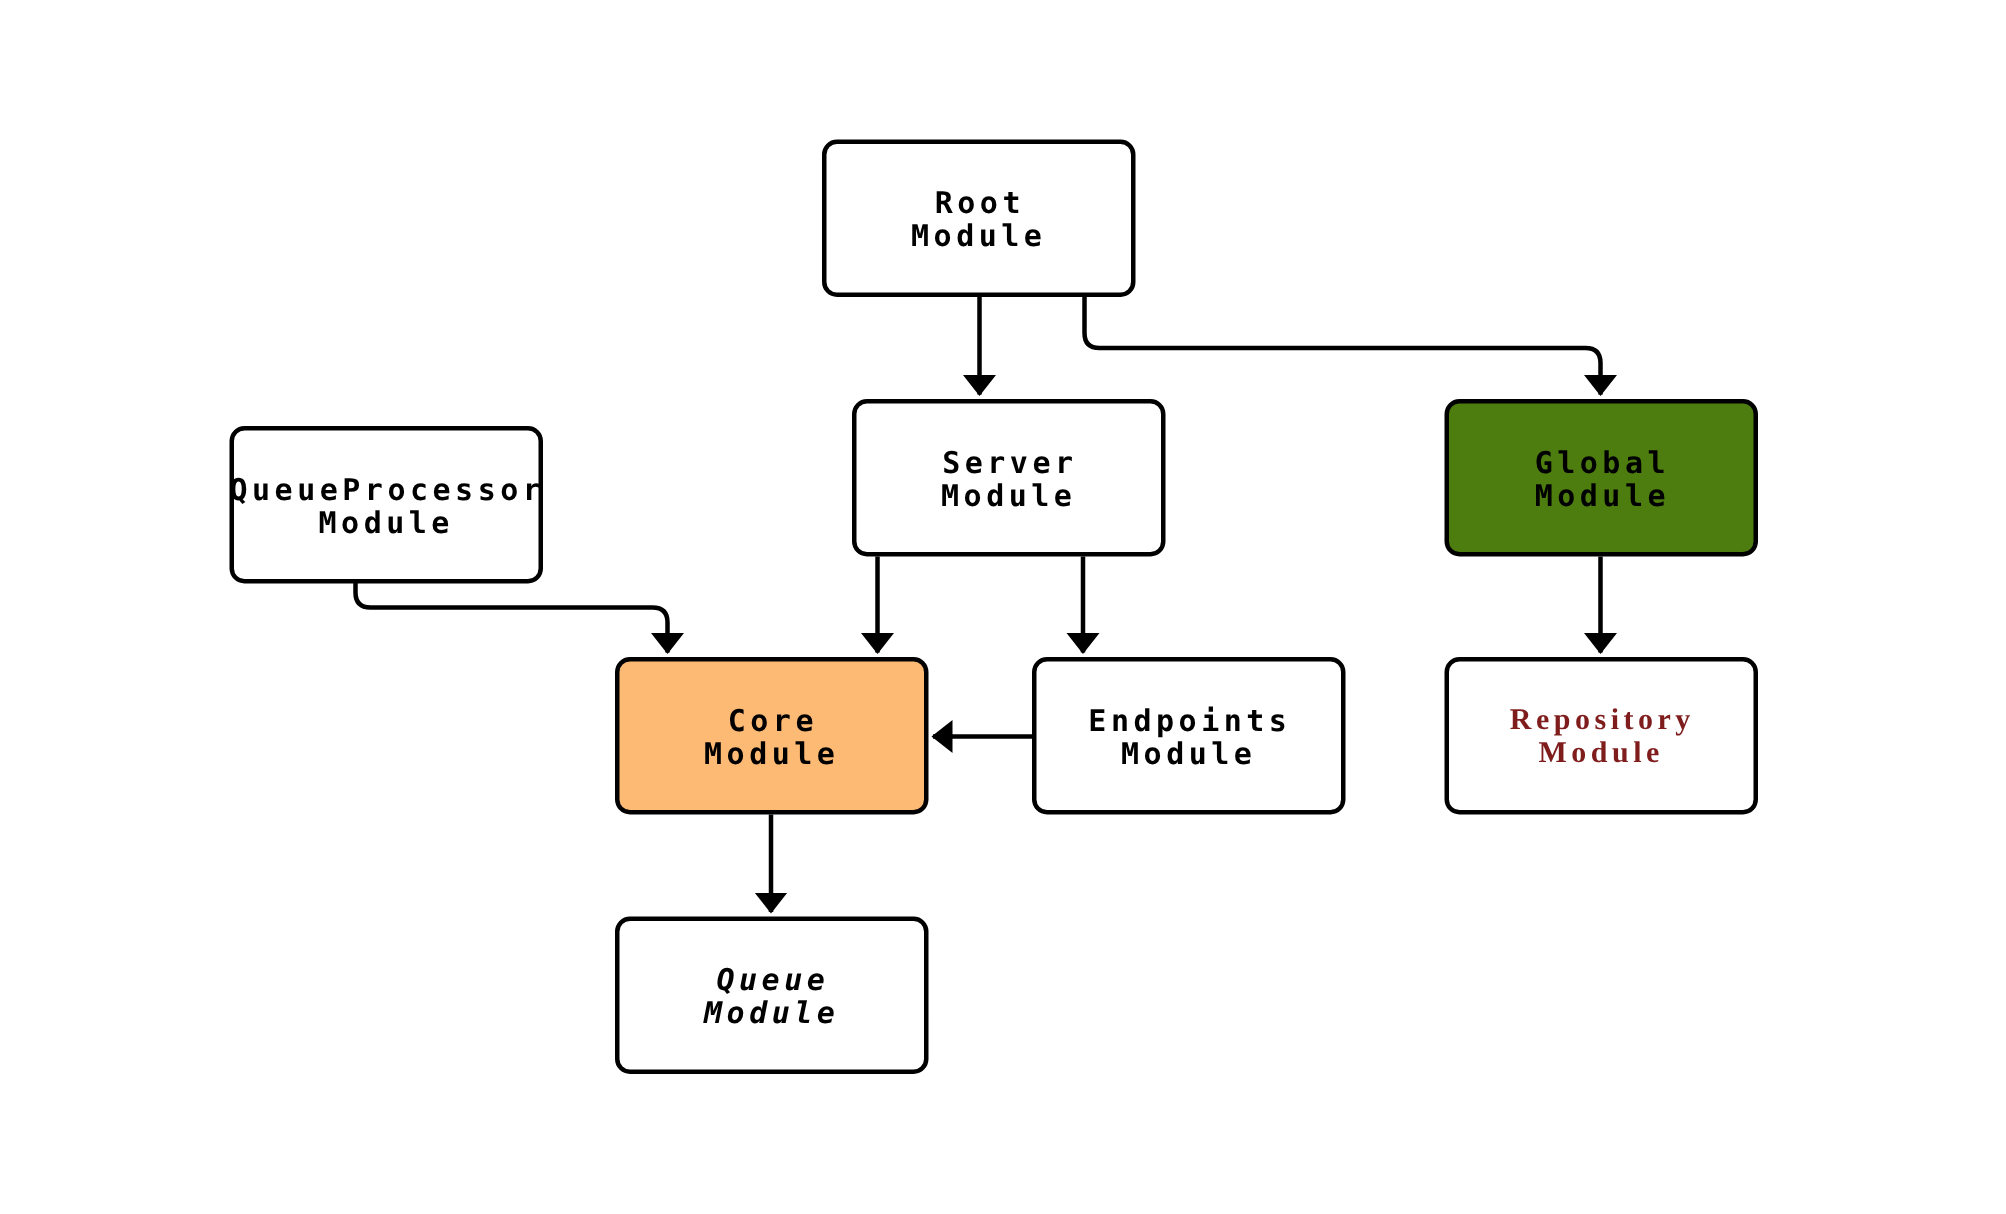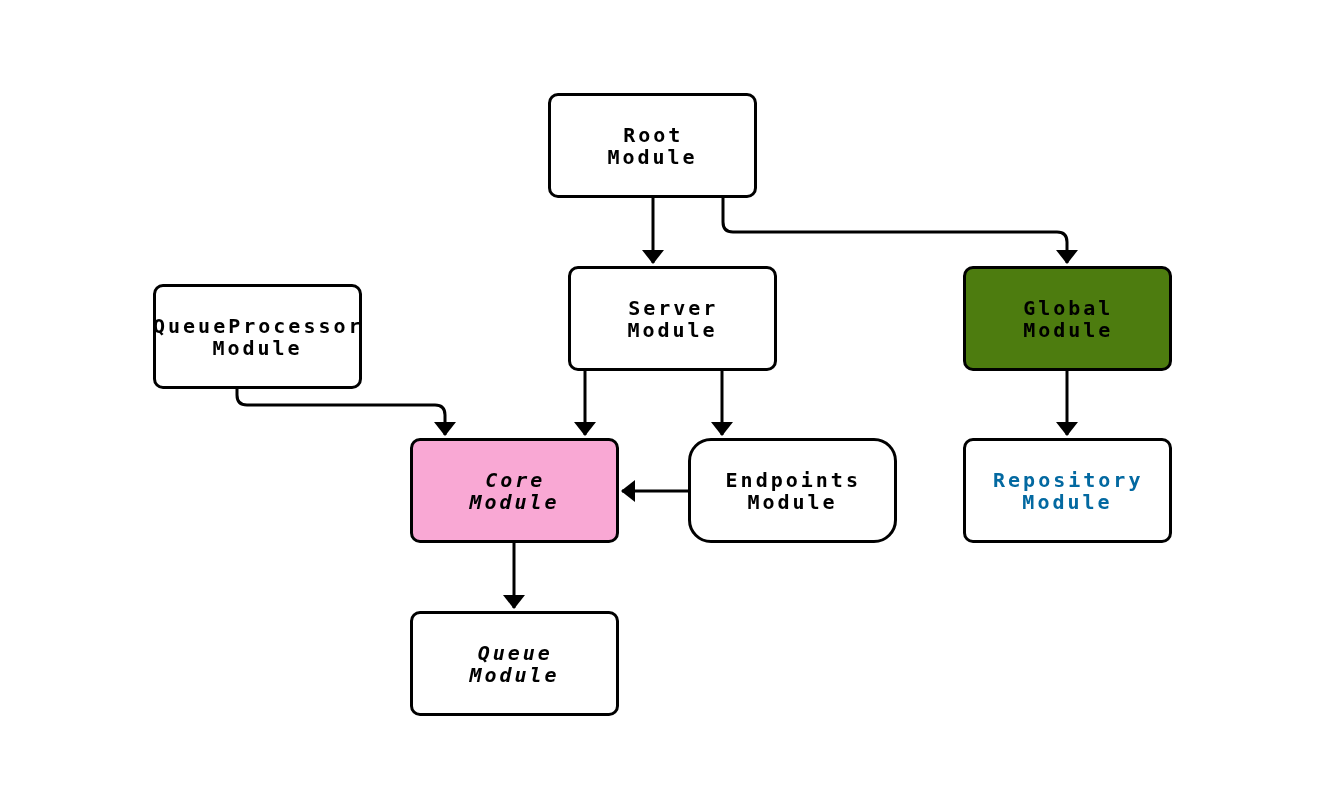--- a/index.html
+++ b/index.html
@@ -80,30 +80,30 @@
 Module</div>
       </div>
       <div class="node" style="left: 568px; top: 266px; width: 209px; height: 105px; background: rgb(255, 255, 255); border-color: rgb(0, 0, 0); border-width: 3px;">
         <div class="node-label" style="color: rgb(0, 0, 0);">Server
 Module</div>
       </div>
       <div class="node" style="left: 963px; top: 266px; width: 209px; height: 105px; background: #4d7c0f; border-color: rgb(0, 0, 0); border-width: 3px; text-align: right;">
         <div class="node-label" style="color: rgb(0, 0, 0);">Global
 Module</div>
       </div>
-      <div class="node" style="left: 410px; top: 438px; width: 209px; height: 105px; background: #f9a8d4; border-color: rgb(0, 0, 0); border-width: 3px; font-style: italic;">
+      <div class="node" style="left: 410px; top: 438px; width: 209px; height: 105px; background: #fdba74; border-color: rgb(0, 0, 0); border-width: 3px;">
         <div class="node-label" style="color: rgb(0, 0, 0);">Core
 Module</div>
       </div>
-      <div class="node" style="left: 688px; top: 438px; width: 209px; height: 105px; background: rgb(255, 255, 255); border-color: rgb(0, 0, 0); border-width: 3px; border-radius: 23px;">
+      <div class="node" style="left: 688px; top: 438px; width: 209px; height: 105px; background: rgb(255, 255, 255); border-color: rgb(0, 0, 0); border-width: 3px;">
         <div class="node-label" style="color: rgb(0, 0, 0);">Endpoints
 Module</div>
       </div>
       <div class="node" style="left: 963px; top: 438px; width: 209px; height: 105px; background: rgb(255, 255, 255); border-color: rgb(0, 0, 0); border-width: 3px;">
-        <div class="node-label" style="color: #0369a1;">Repository
+        <div class="node-label" style="color: #7f1d1d; font-family: Liberation Serif, serif;">Repository
 Module</div>
       </div>
       <div class="node" style="left: 410px; top: 611px; width: 209px; height: 105px; background: rgb(255, 255, 255); border-color: rgb(0, 0, 0); border-width: 3px; font-style: italic;">
         <div class="node-label" style="color: rgb(0, 0, 0);">Queue
 Module</div>
       </div>
     </div>
 </div>
 
 </body></html>

